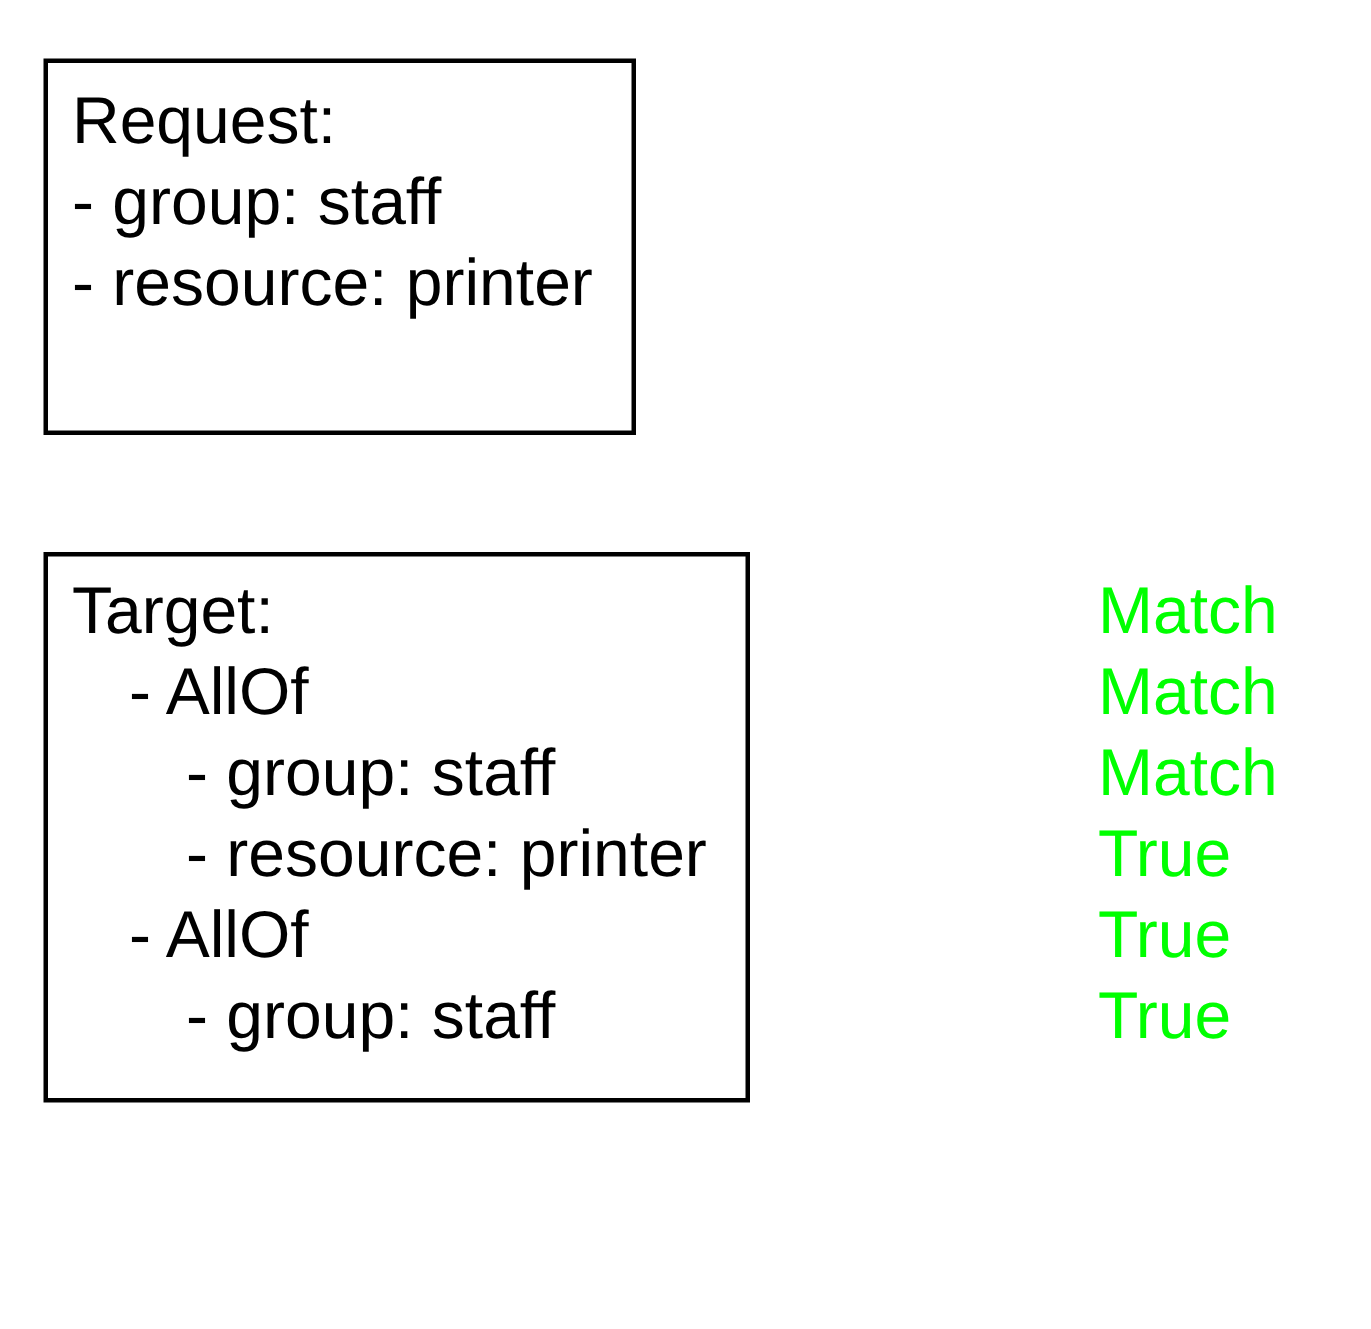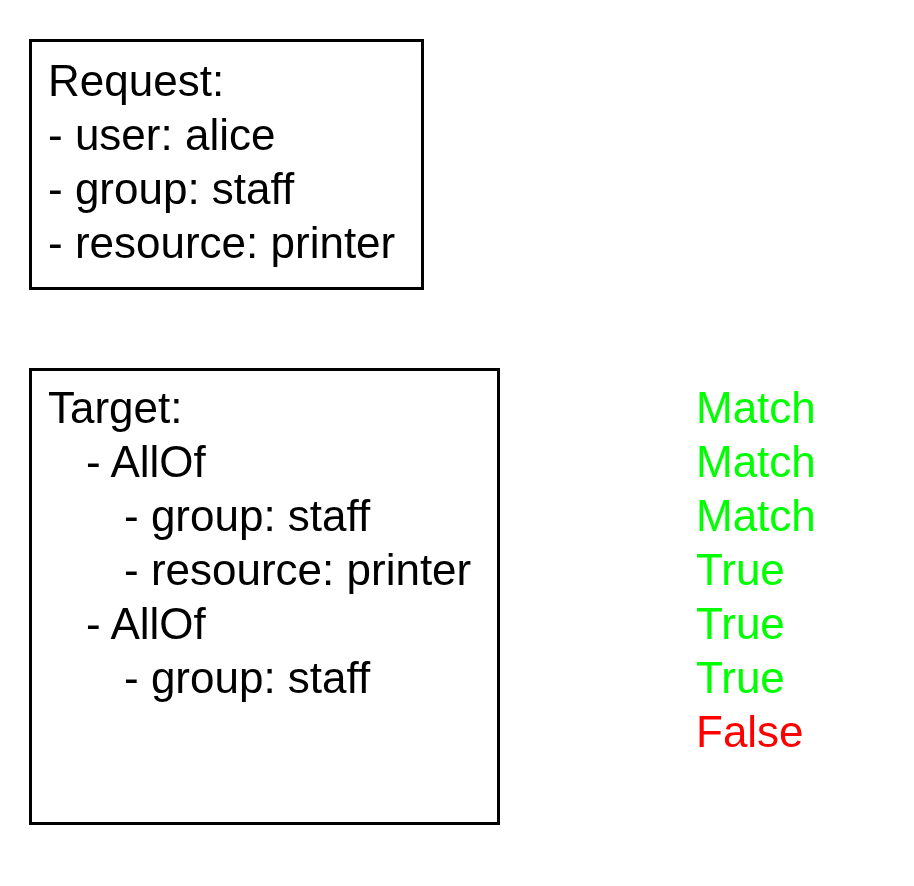--- a/index.html
+++ b/index.html
@@ -20,52 +20,50 @@
     border: 3px solid var(--box-border, #000000);
     background: transparent;
   }
   .request-box {
     left: 29px; top: 39px;
     width: 395px; height: 251px;
     padding: 12px 0 0 16px;
   }
   .target-box {
     left: 29px; top: 368px;
-    width: 471px; height: 457px;
+    width: 471px; height: 367px;
     padding: 10px 0 0 16px;
   }
   [data-indent="1"] { padding-left: 38px; }
   [data-indent="2"] { padding-left: 76px; }
   .results {
     position: absolute;
-    left: 696px; top: 381px;
+    left: 732px; top: 381px;
   }
   .result[data-status="green"] { color: var(--match-green, #00ff00); }
   .result[data-status="red"]   { color: var(--fail-red, #ff0000); }
 </style>
 </head>
 <body>
 
 <div class="box request-box">
   <div class="line">Request:</div>
-  <div class="line">- user: alice</div>
   <div class="line">- group: staff</div>
   <div class="line">- resource: printer</div>
 </div>
 
 <div class="box target-box">
   <div class="line">Target:</div>
   <div class="line" data-indent="1">- AllOf</div>
   <div class="line" data-indent="2">- group: staff</div>
   <div class="line" data-indent="2">- resource: printer</div>
   <div class="line" data-indent="1">- AllOf</div>
   <div class="line" data-indent="2">- group: staff</div>
 </div>
 
 <div class="results">
   <div class="line result" data-status="green">Match</div>
   <div class="line result" data-status="green">Match</div>
   <div class="line result" data-status="green">Match</div>
   <div class="line result" data-status="green">True</div>
   <div class="line result" data-status="green">True</div>
   <div class="line result" data-status="green">True</div>
-  <div class="line result" data-status="red">False</div>
 </div>
 
 </body></html>

